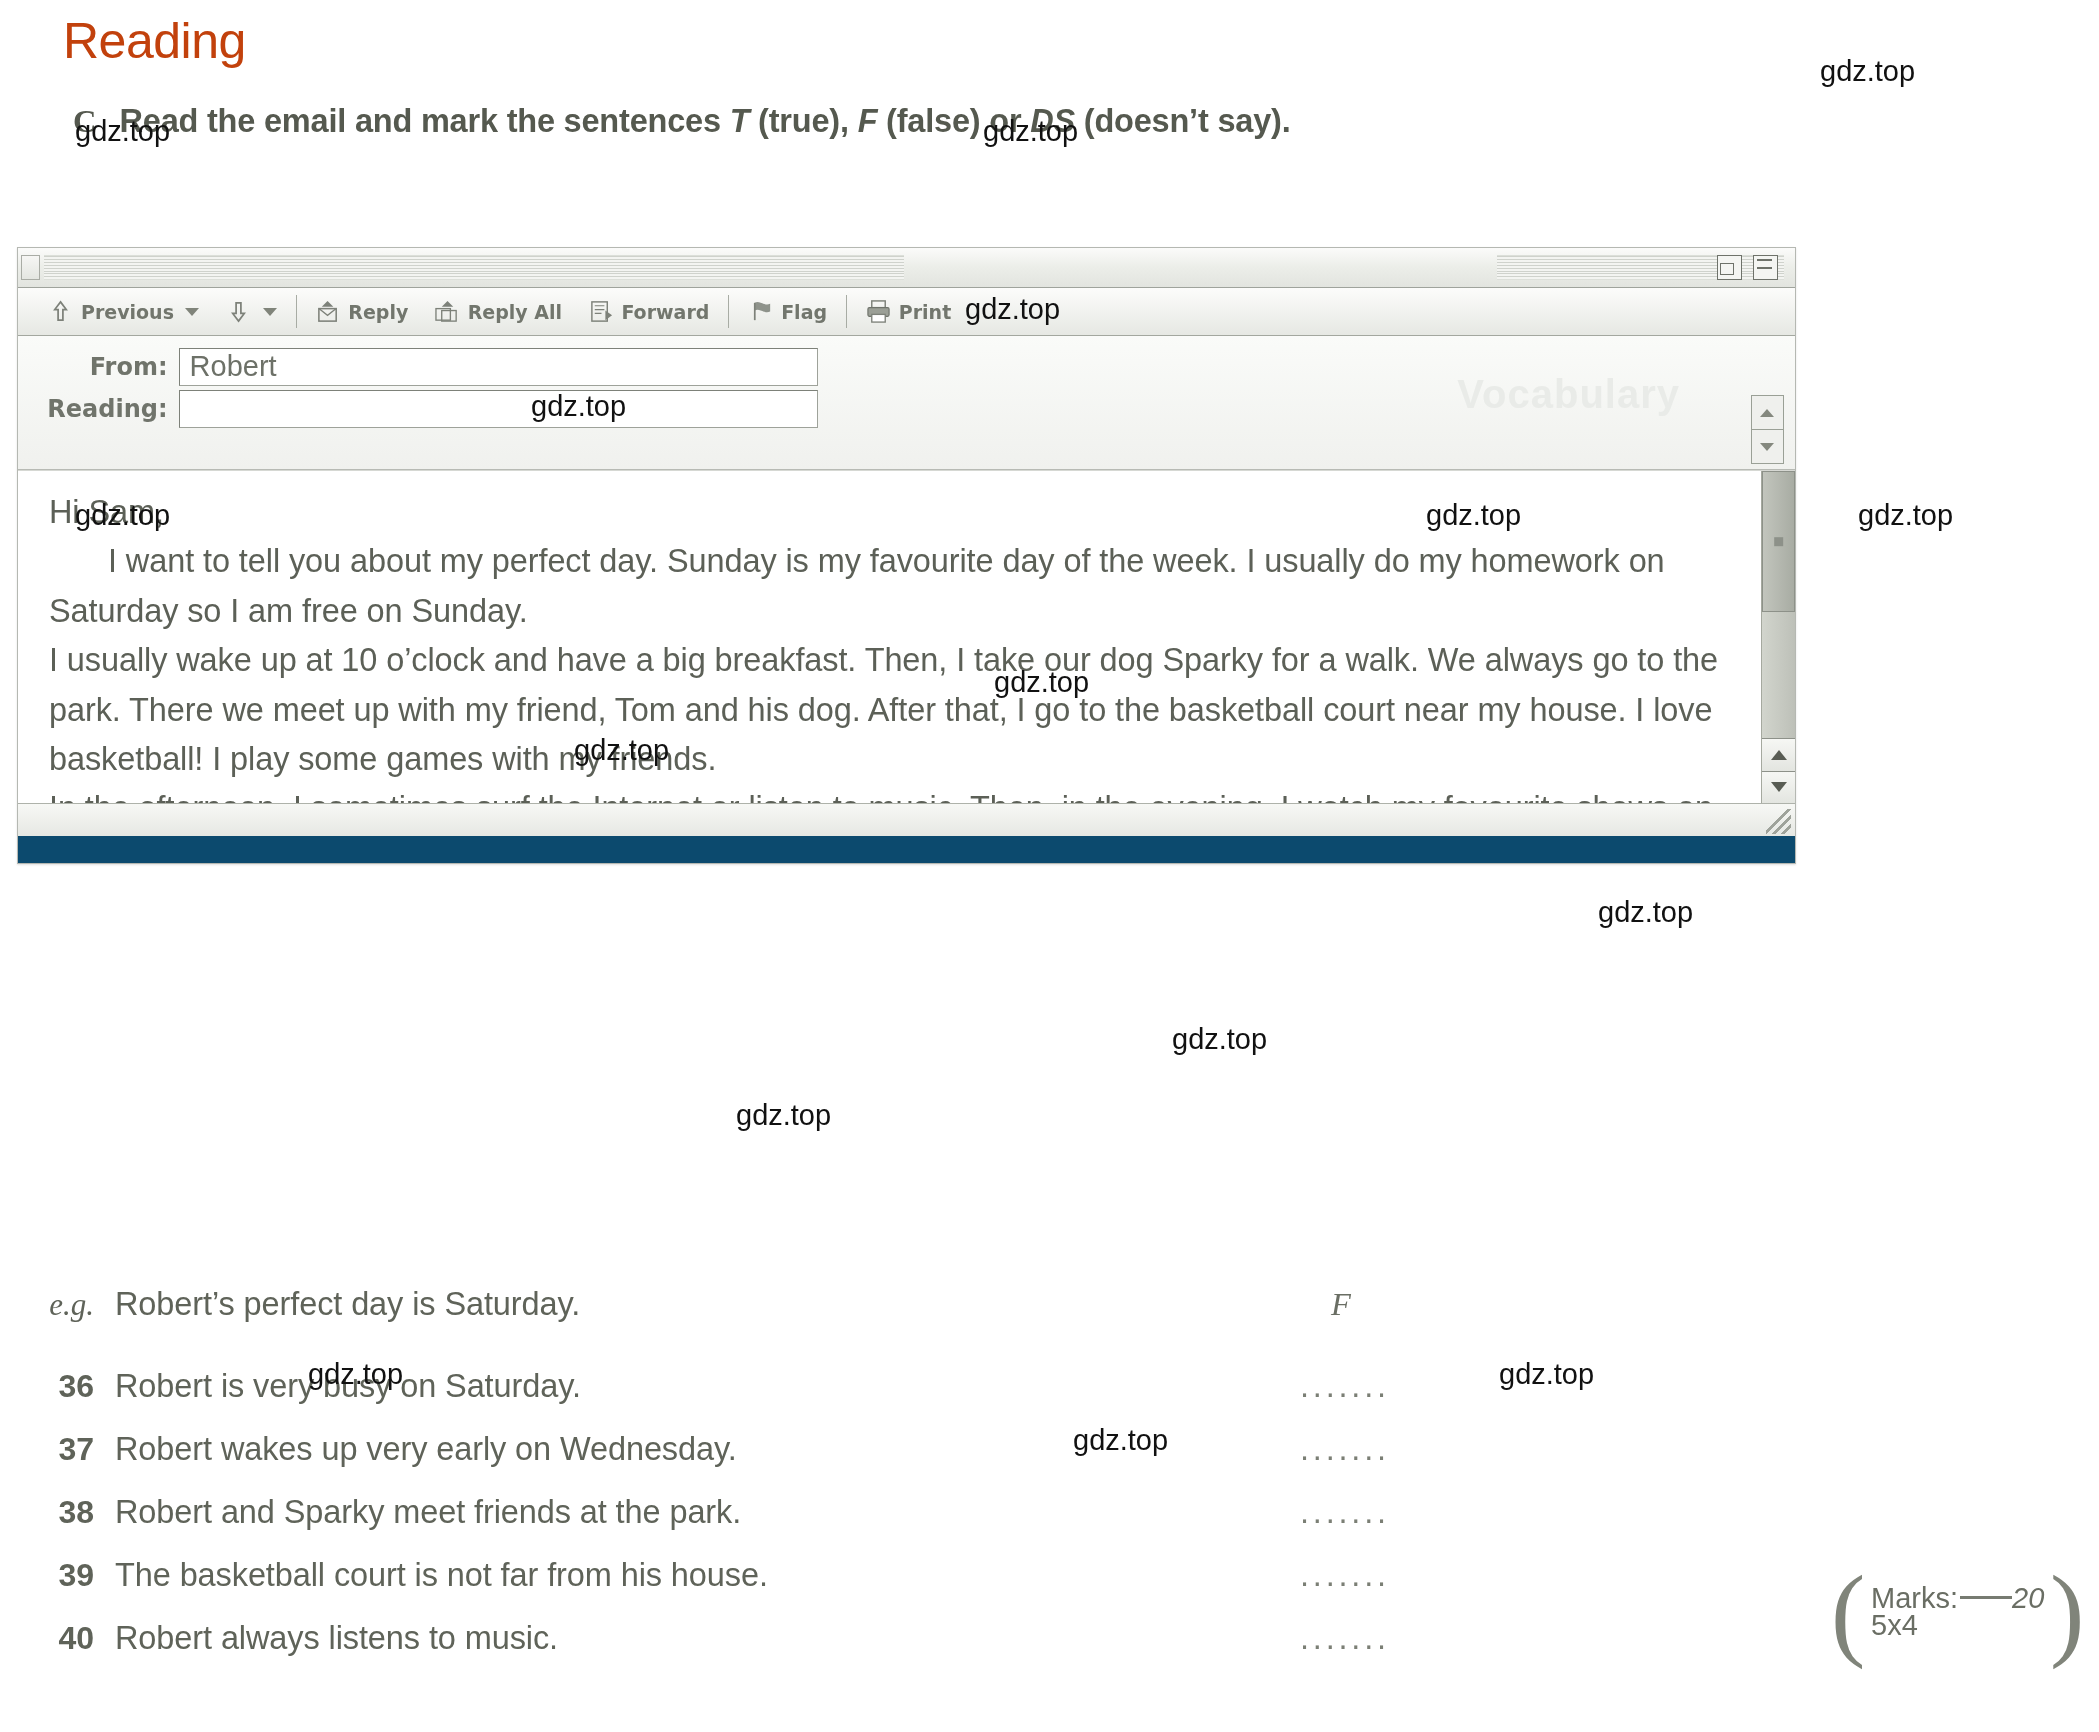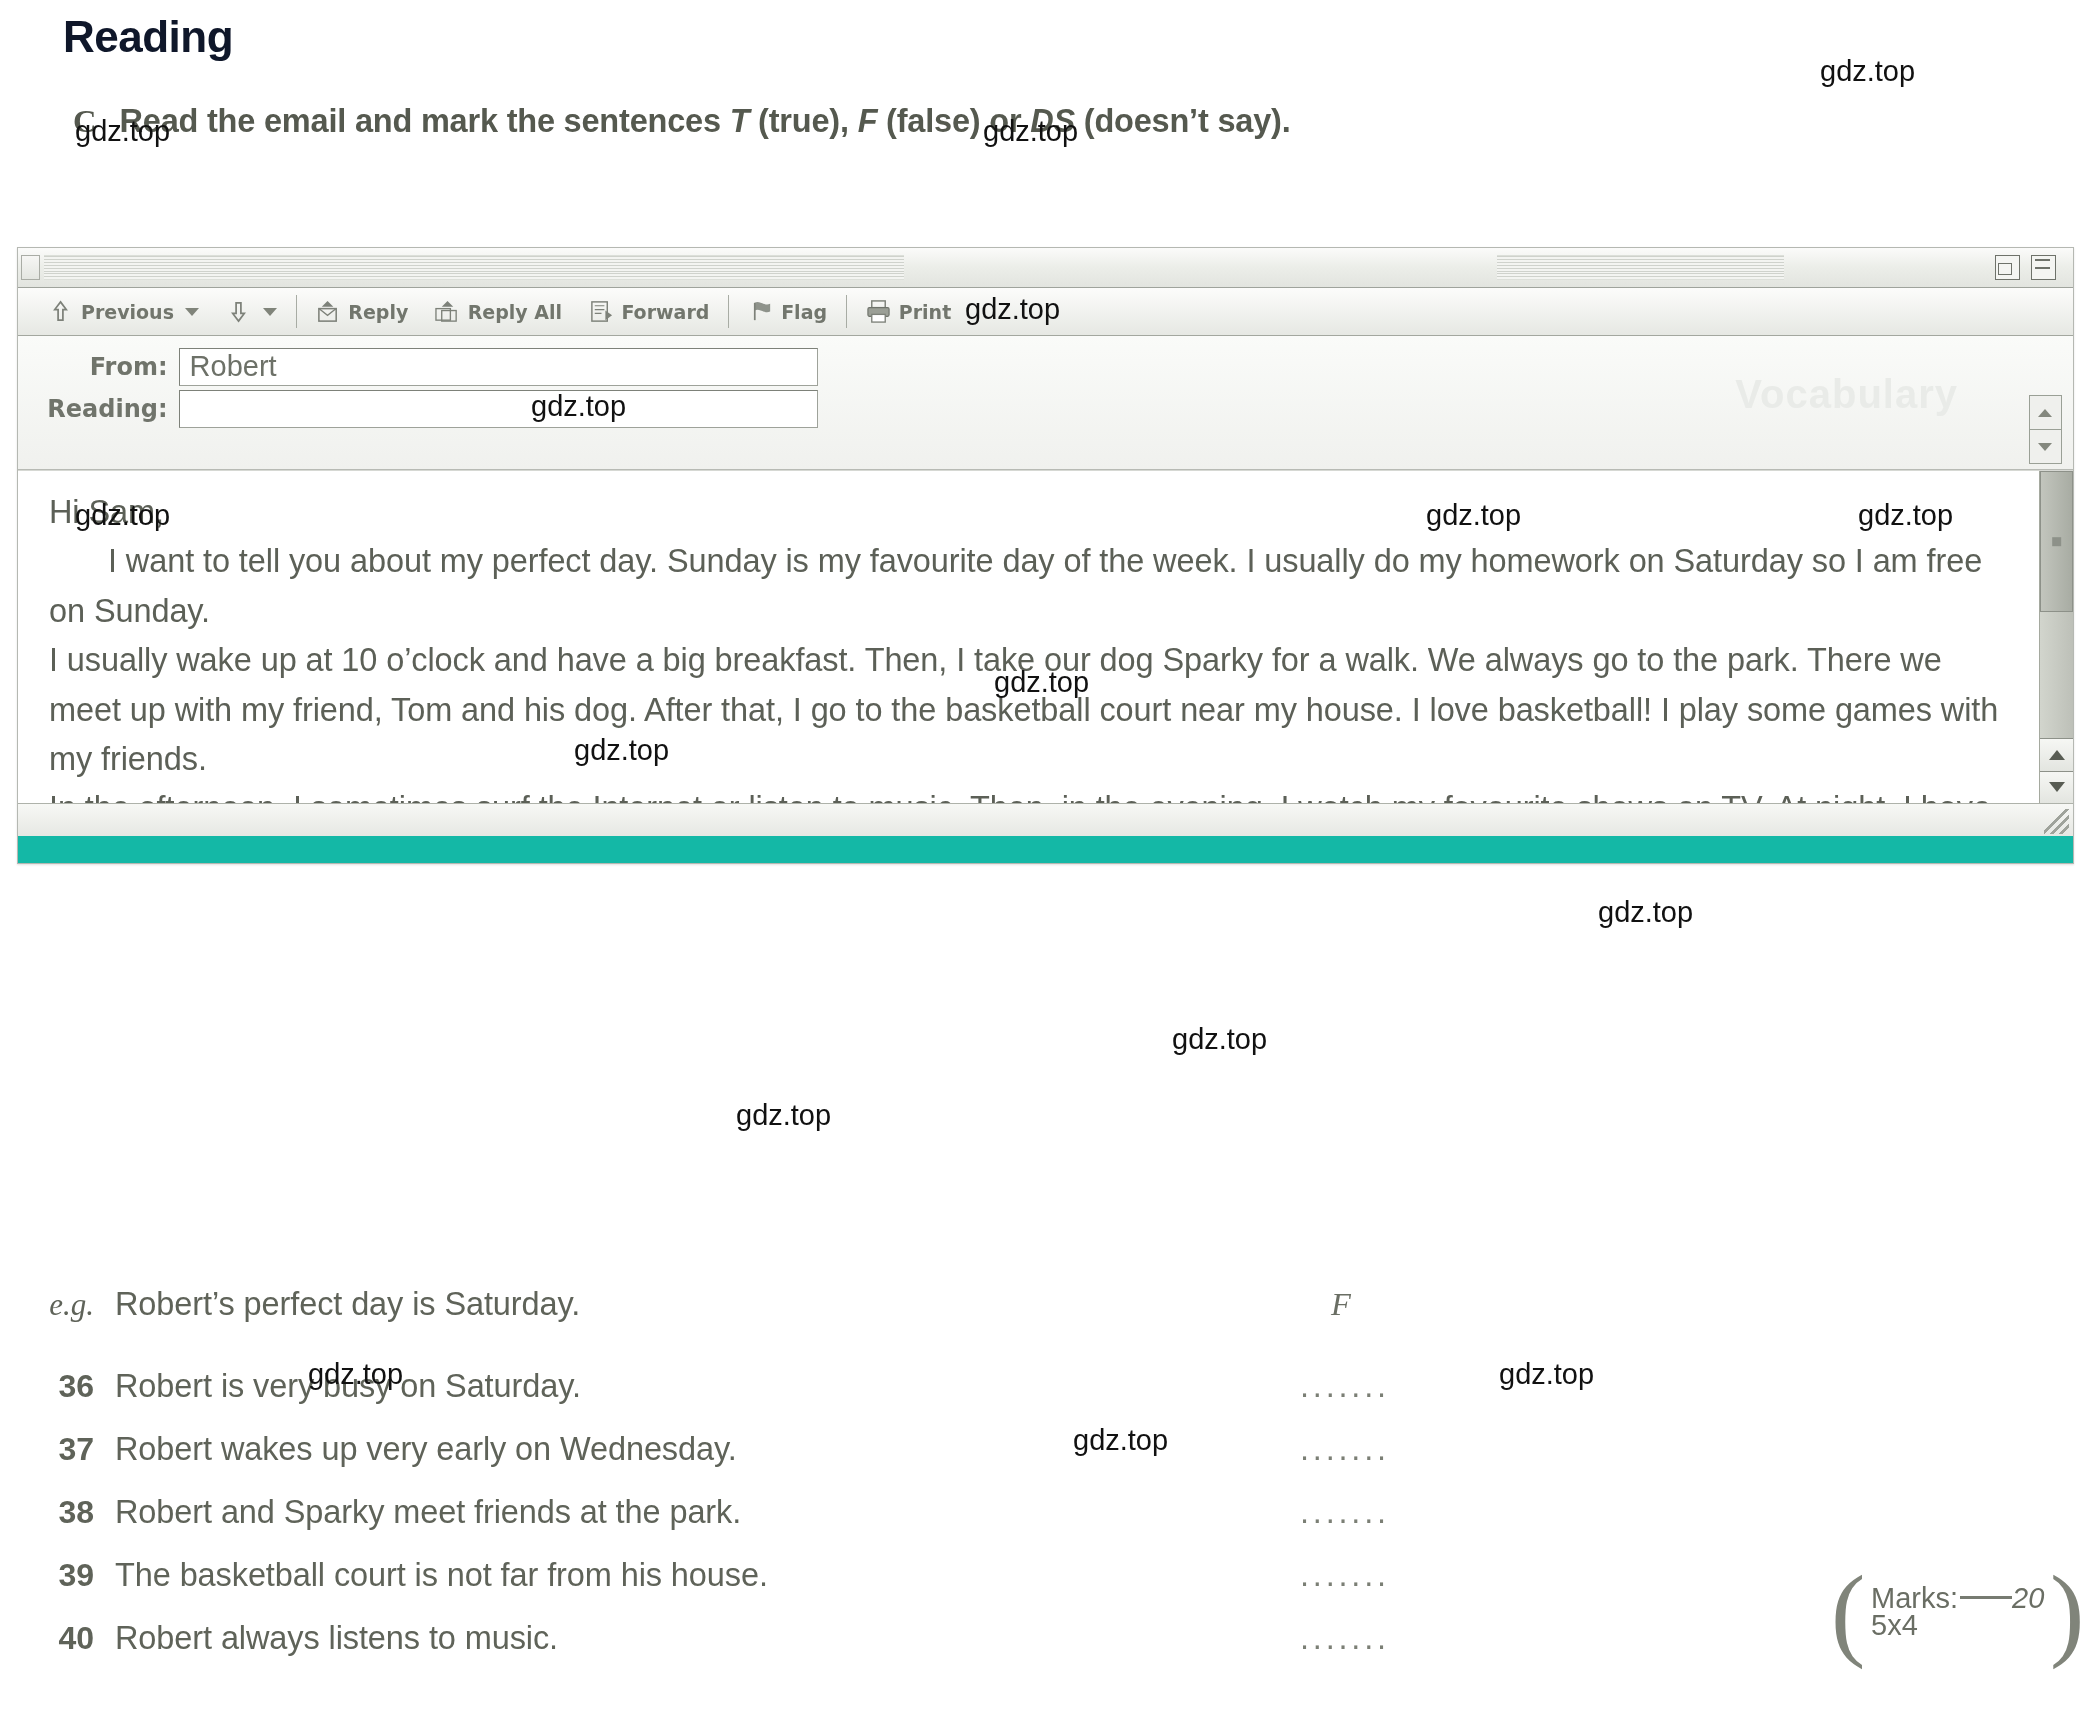--- a/index.html
+++ b/index.html
@@ -11,23 +11,23 @@
     font-family: "Liberation Sans", sans-serif;
     position: relative;
     overflow: hidden;
   }
 
   
   .section-title {
     position: absolute;
     left: 63px;
     top: 11.5px;
-    font-size: 44px;
-    font-weight: bold;
-    color: #0f172a;
+    font-size: 50px;
+    font-weight: normal;
+    color: #c2410c;
     letter-spacing: -0.5px;
   }
 
   .instruction-row {
     position: absolute;
     left: 73px;
     top: 103px;
     display: flex;
     align-items: baseline;
     gap: 23px;
@@ -43,23 +43,23 @@
     font-weight: bold;
     letter-spacing: -0.2px;
   }
   .instruction-text i { font-style: italic; }
 
   
   .email-window {
     position: absolute;
     left: 17px;
     top: 247px;
-    width: 2057px;
+    width: 1779px;
     height: 617px;
-    background: #14b8a6;
+    background: #0c4a6e;
     border: 1px solid #b5b8b2;
     box-shadow: 0 1px 1.9px rgba(0,0,0,0.12);
   }
 
   
   .titlebar {
     position: relative;
     height: 40px;
     background: linear-gradient(180deg,#fbfbfa 0%,#eceee9 48%,#e2e4df 100%);
     border-bottom: 1px solid #9fa39c;

